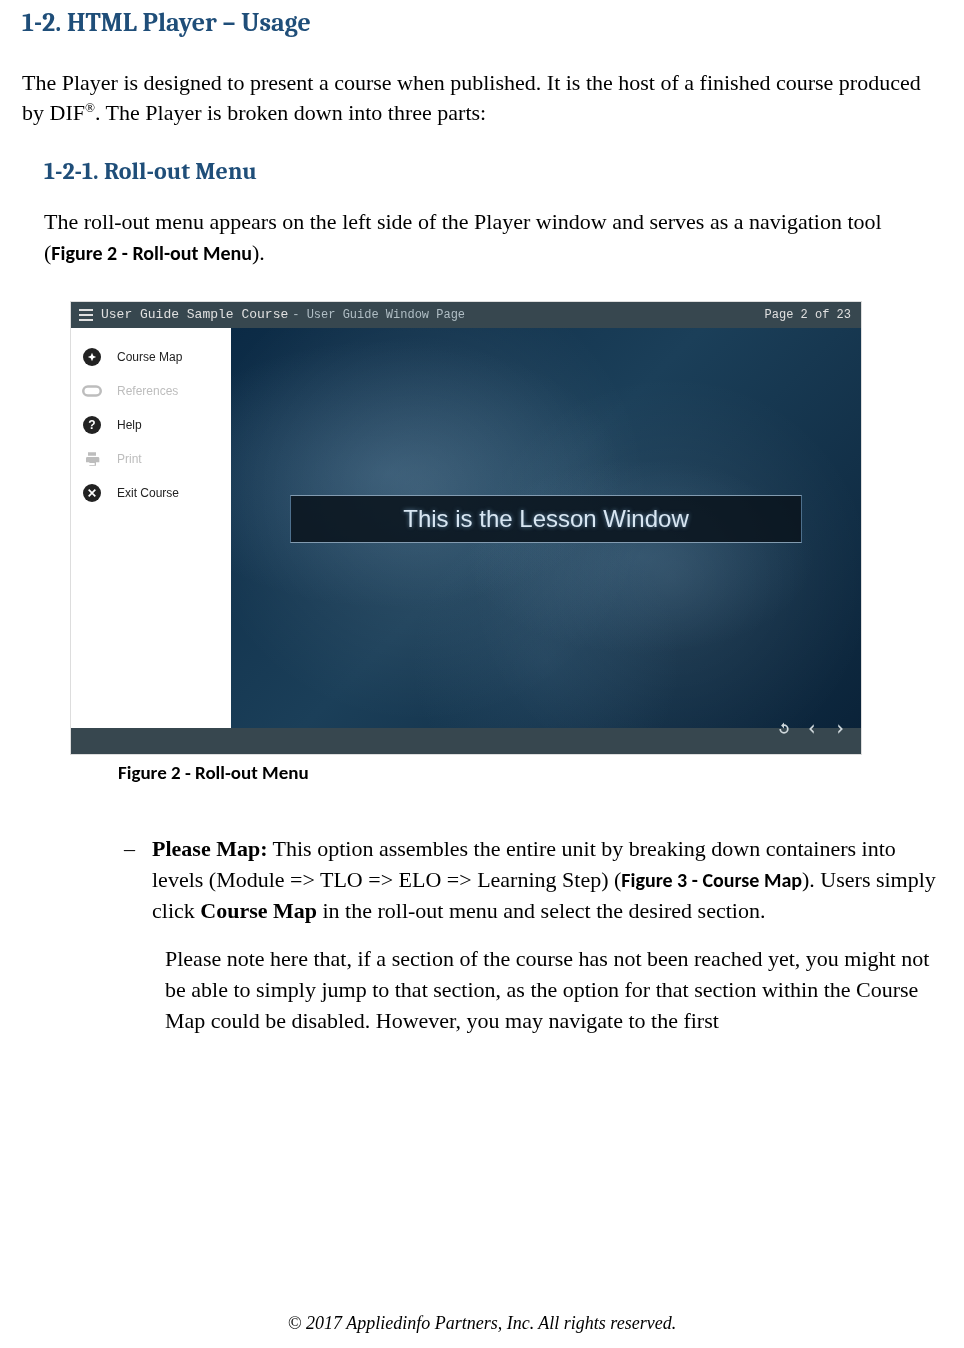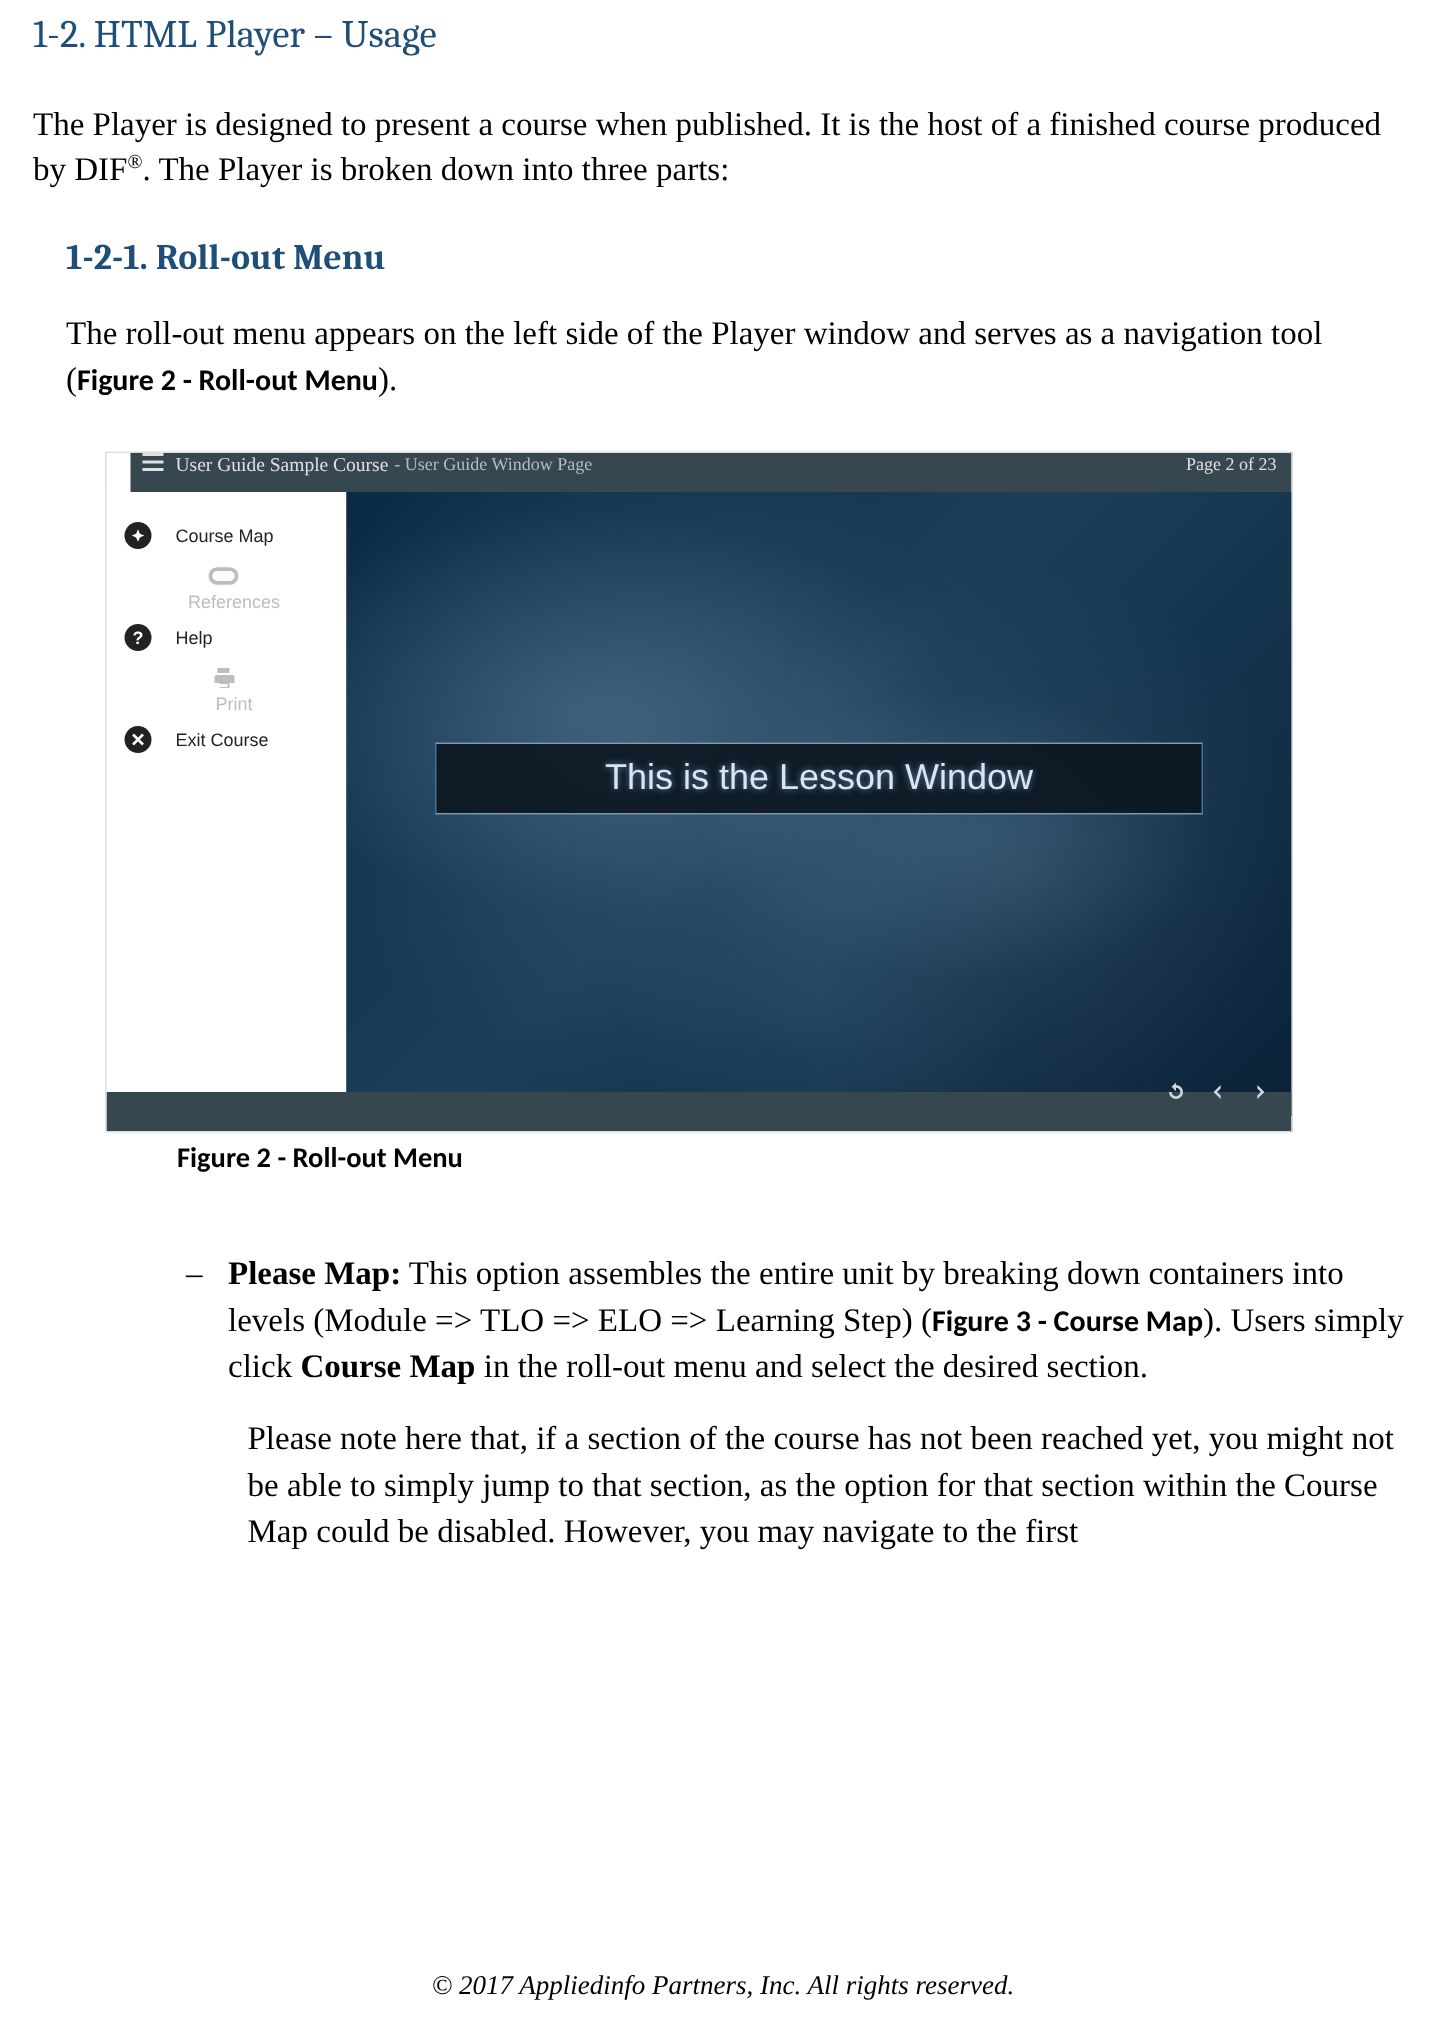--- a/index.html
+++ b/index.html
@@ -1,36 +1,36 @@
 <!DOCTYPE html>
 <html><head>
 <meta charset="utf-8">
 <style>
   html,body{margin:0;padding:0;background:#fff;font-family:"Times New Roman",Times,serif;color:#000;}
   .page{width:964px;min-height:1348px;margin:0 auto;position:relative;padding:0 22px 80px 22px;box-sizing:border-box;}
-  .h1{font-family:"Cambria","Times New Roman",serif;font-weight:400;font-size:26px;color:#1f4e79;margin:8px 0 30px 0;}
+  .h1{font-family:"Cambria","Times New Roman",serif;font-weight:700;font-size:26px;color:#1f4e79;margin:8px 0 30px 0;}
   .intro{font-size:22px;line-height:1.35;margin:0 0 30px 0;}
   .sup{font-size:0.6em;vertical-align:super;}
   .sub1{margin-left:22px;}
   .h2{font-family:"Cambria","Times New Roman",serif;font-weight:700;font-size:24px;color:#1f4e79;margin:0 0 2px 0;}
   .body{font-size:22px;line-height:1.4;}
   .figref{font-family:Calibri,Arial,sans-serif;font-weight:700;font-size:20px;}
   
   .figwrap{margin:32px 0 8px 48px;}
   .shot{width:792px;height:454px;border:1px solid #ddd;position:relative;overflow:hidden;box-sizing:border-box;}
-  .topbar{position:absolute;left:16px;right:0;top:0;height:26px;background:#37474f;display:flex;align-items:flex-start;color:#e0e0e0;font-family:Liberation Serif, serif;}
+  .topbar{position:absolute;left:0;right:0;top:0;height:26px;background:#37474f;display:flex;align-items:center;color:#e0e0e0;font-family:Liberation Mono, monospace;}
   .hamb{width:30px;display:flex;flex-direction:column;align-items:center;justify-content:center;gap:3px;}
   .hamb span{display:block;width:14px;height:2px;background:#e0e0e0;}
   .tp-title{font-size:13px;}
   .tp-sub{font-size:12px;color:#b0bec5;margin-left:4px;}
   .tp-page{margin-left:auto;margin-right:10px;font-size:12px;color:#e0e0e0;}
   .sidebar{position:absolute;left:0;top:26px;bottom:10px;width:160px;background:#ffffff;}
   .sidebar-inner{padding:12px 0 0 0;}
   .mi{display:flex;align-items:center;height:34px;padding-left:10px;font-family:Arial,Helvetica,sans-serif;font-size:12px;color:#222;}
-  .mi.dis{color:#bdbdbd;flex-direction:column;}
+  .mi.dis{color:#bdbdbd;}
   .mi .ic{width:22px;height:22px;display:flex;align-items:center;justify-content:center;margin-right:14px;}
   .circ{width:18px;height:18px;border-radius:50%;background:#222;display:flex;align-items:center;justify-content:center;}
   .circ svg{fill:#fff;}
   .ghost svg{fill:#bdbdbd;}
   .stage{position:absolute;left:160px;right:0;top:26px;bottom:10px;background:#0b2a45;
     background-image:
       radial-gradient(circle at 30% 40%, rgba(255,255,255,0.10), rgba(0,0,0,0) 45%),
       radial-gradient(circle at 70% 60%, rgba(255,255,255,0.08), rgba(0,0,0,0) 40%),
       linear-gradient(135deg,#0b2a45 0%,#1b3f59 45%,#0a2238 100%);
   }

